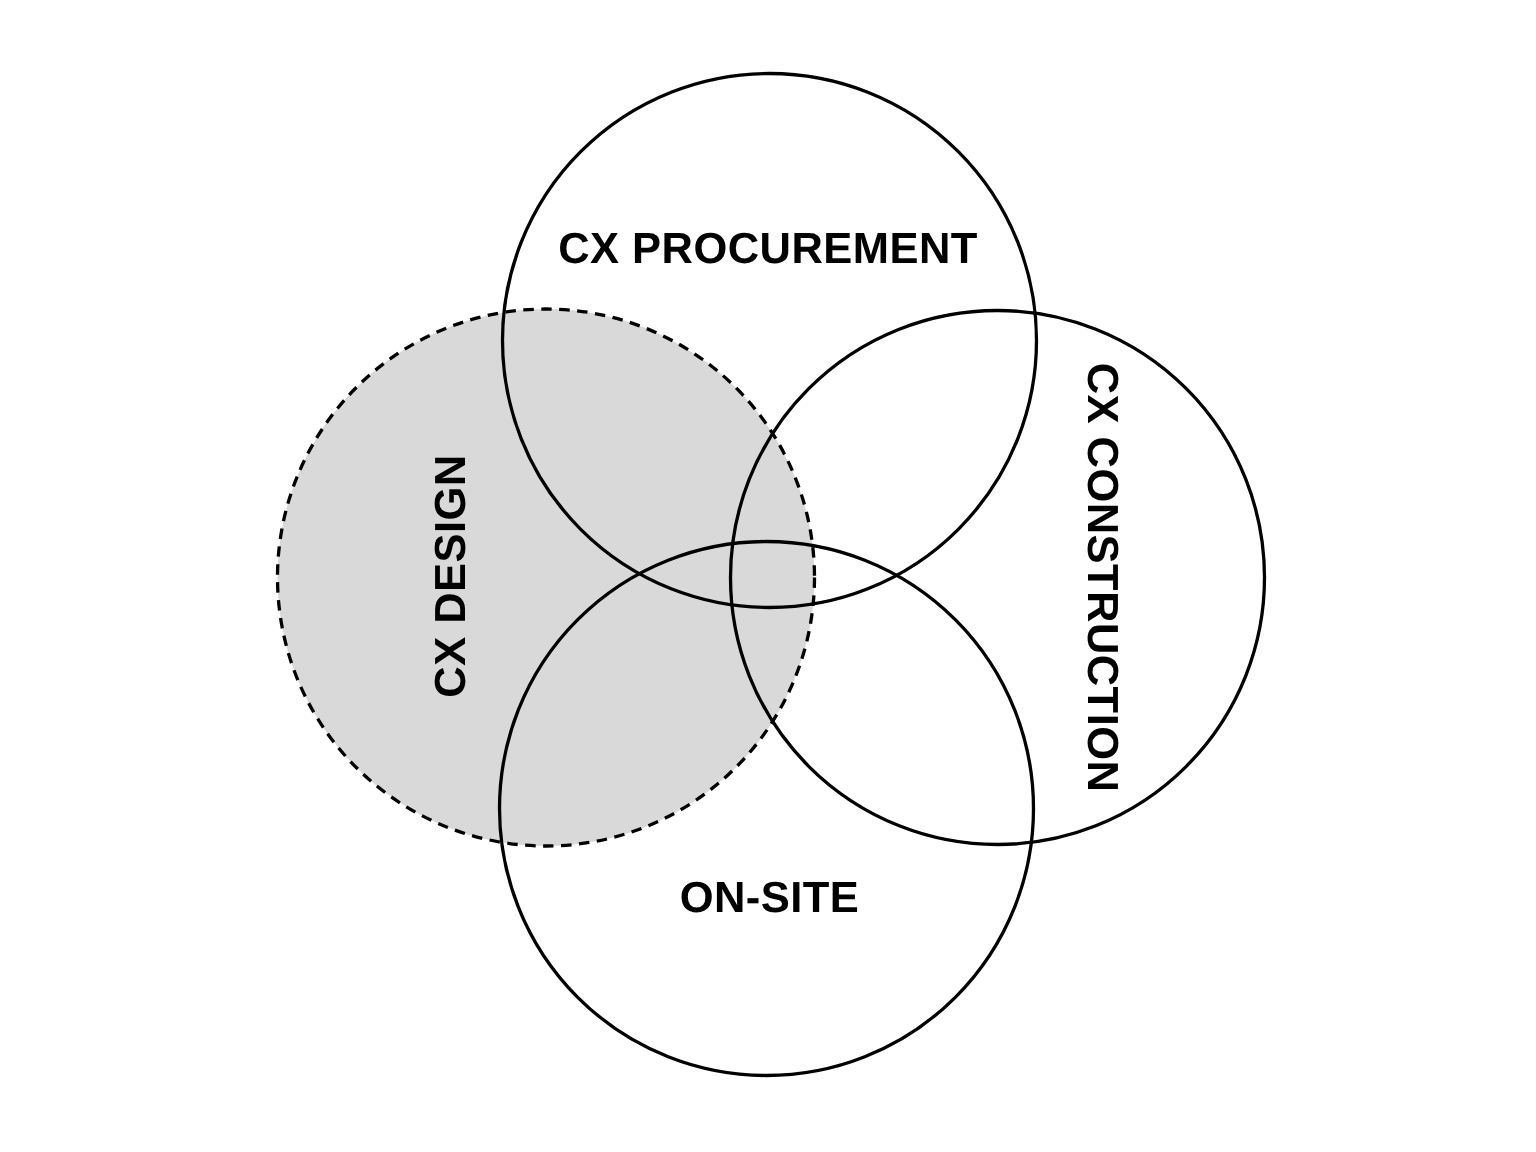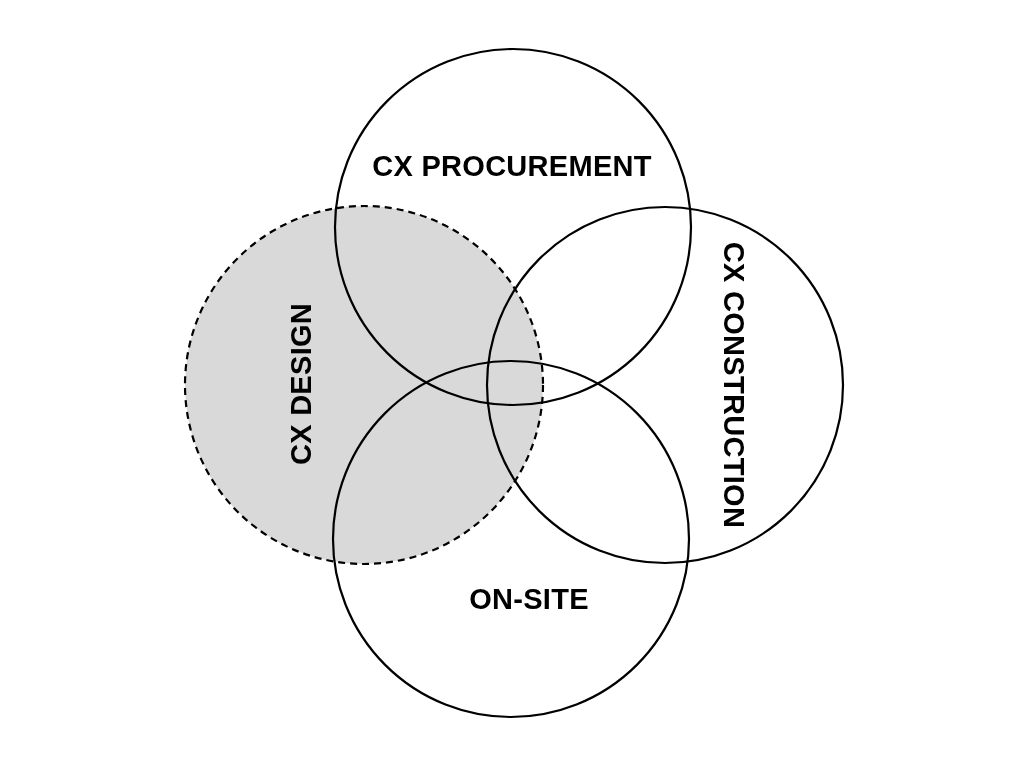--- a/index.html
+++ b/index.html
@@ -39,21 +39,21 @@
     left: 734px;
     top: 385px;
     transform: translate(-50%, -50%) rotate(90deg);
   }
   .label-left {
     left: 301px;
     top: 384px;
     transform: translate(-50%, -50%) rotate(-90deg);
   }
   .label-bottom {
-    left: 529px;
+    left: 513px;
     top: 599px;
     transform: translate(-50%, -50%);
   }
   .label-line {
     display: block;
   }
 </style>
 </head>
 <body>
 

